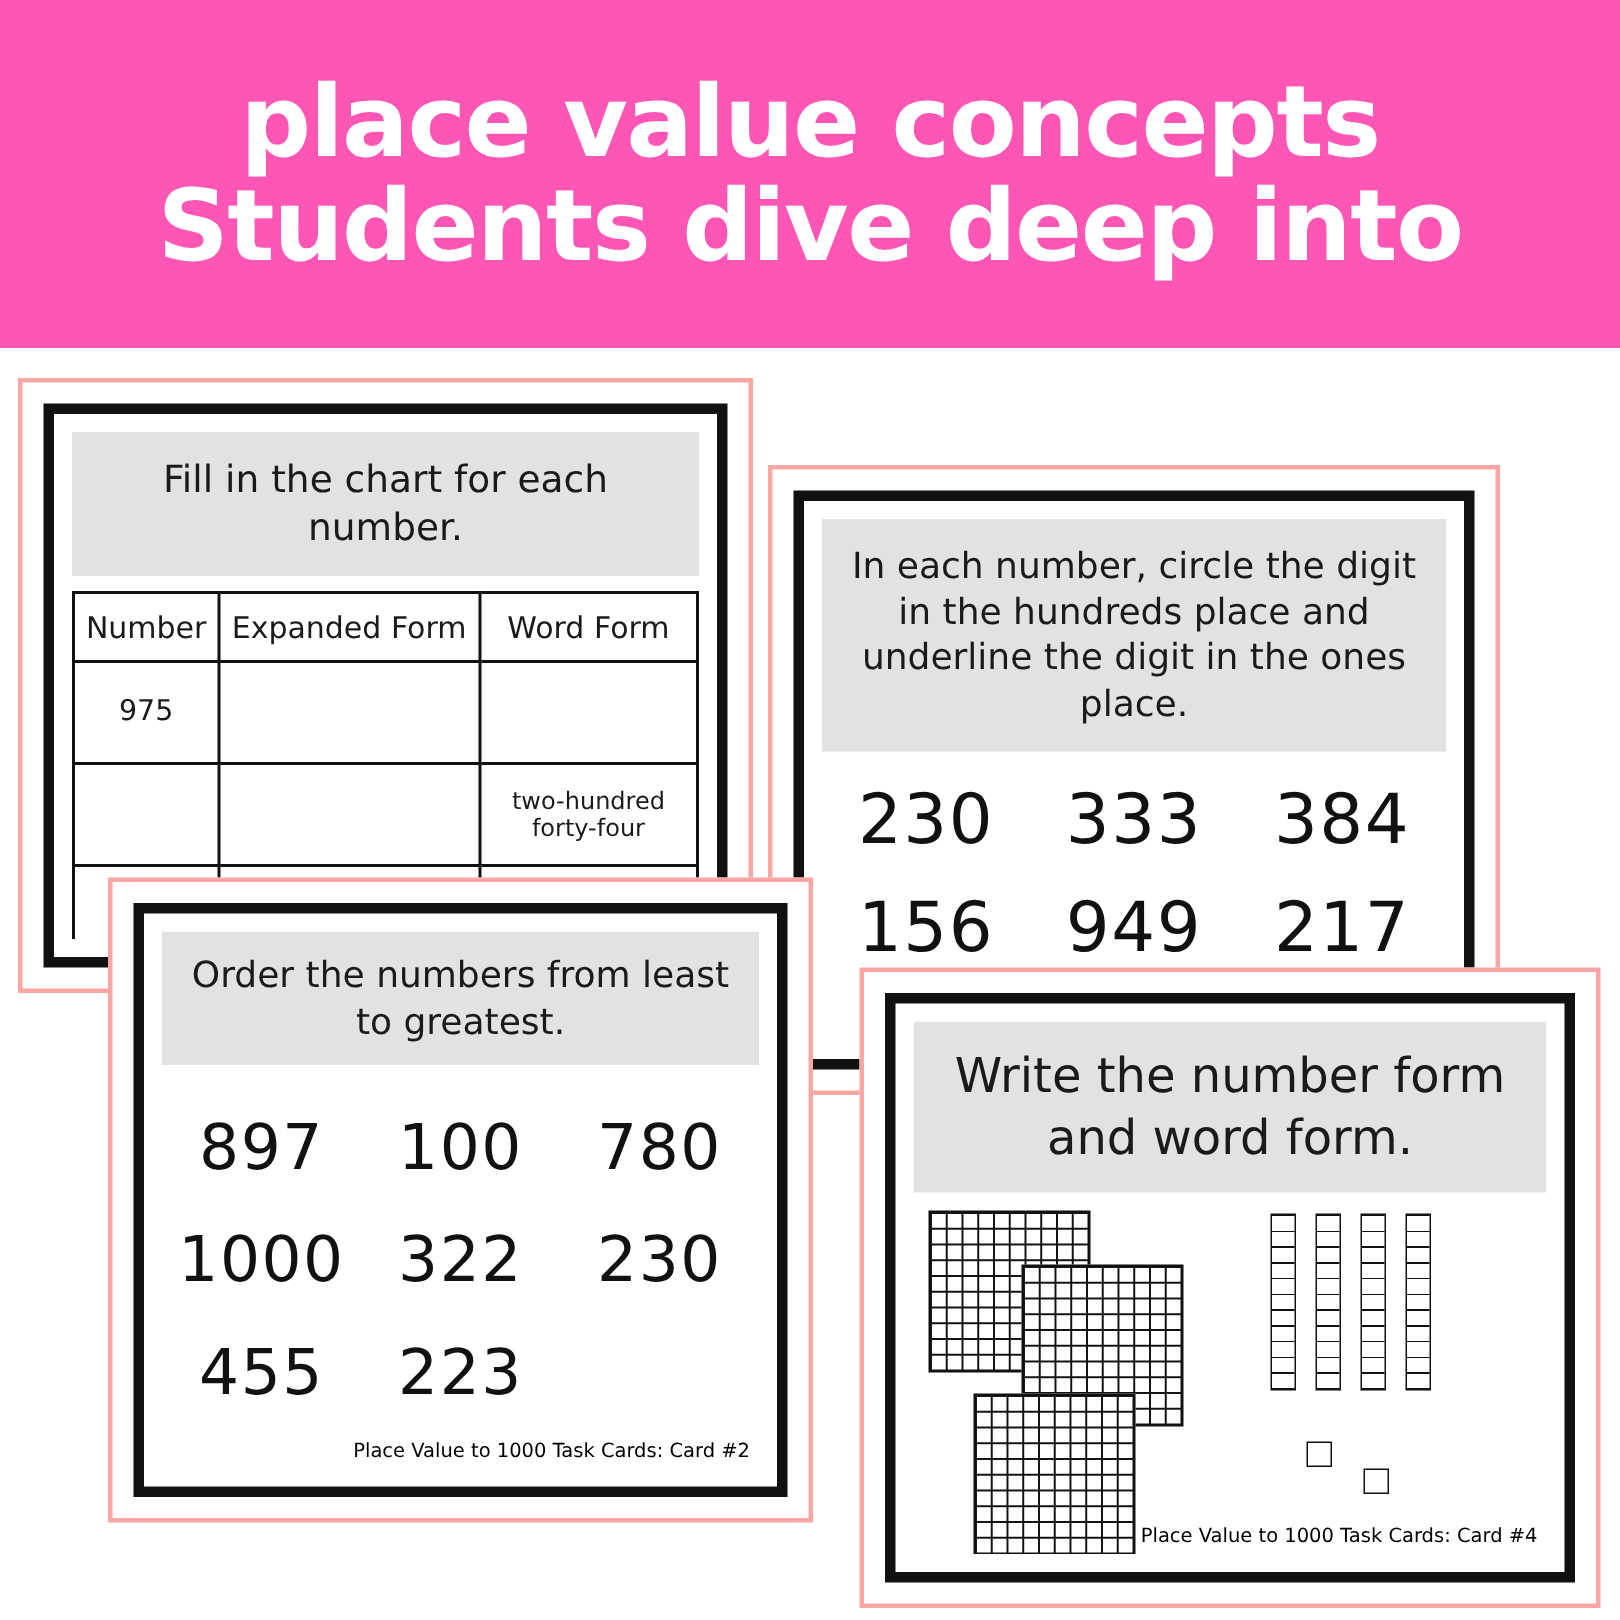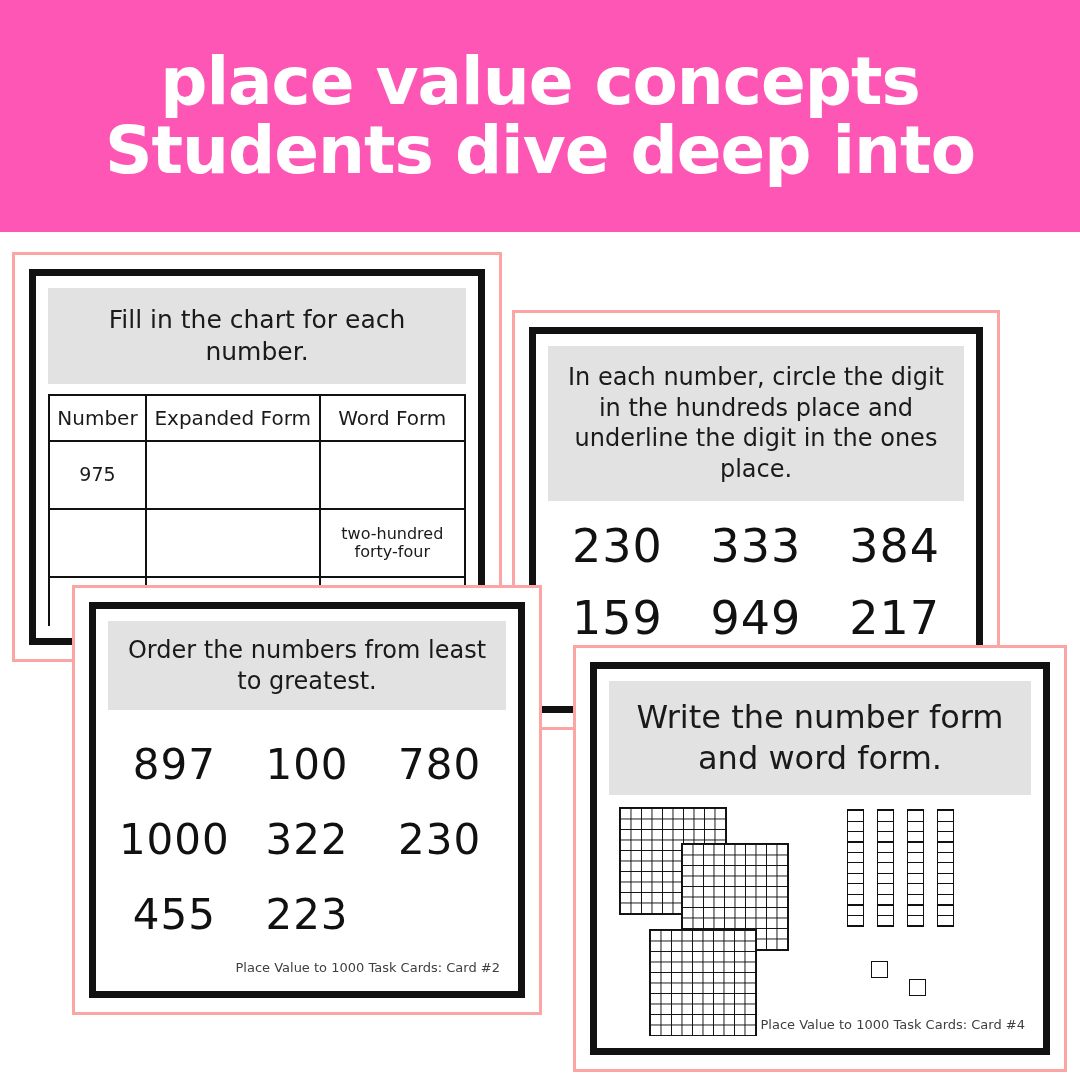--- a/index.html
+++ b/index.html
@@ -72,21 +72,21 @@
     line-height: 1.28;
     text-align: center;
     padding: 12px 10px;
     box-sizing: border-box;
   }
   .footer {
     position: absolute;
     bottom: 4px;
     right: 6px;
     font-size: 13px;
-    color: #404040;
+    color: #000000;
     white-space: nowrap;
   }
 
   
   #card1 { left: 12px; top: 252px; width: 490px; height: 410px; }
   #card1 .prompt { font-size: 25px; padding: 16px 8px; }
   table.chart {
     width: 100%;
     border-collapse: collapse;
     margin-top: 10px;
@@ -223,21 +223,21 @@
 </div>
 
 <div class="card" id="card2">
   <div class="card-inner">
     <div class="card-pad">
       <div class="prompt">In each number, circle the digit in the hundreds place and underline the digit in the ones place.</div>
       <div class="num-grid">
         <div>230</div>
         <div>333</div>
         <div>384</div>
-        <div>159</div>
+        <div>156</div>
         <div>949</div>
         <div>217</div>
       </div>
     </div>
   </div>
 </div>
 
 <div class="card" id="card3">
   <div class="card-inner">
     <div class="card-pad">

